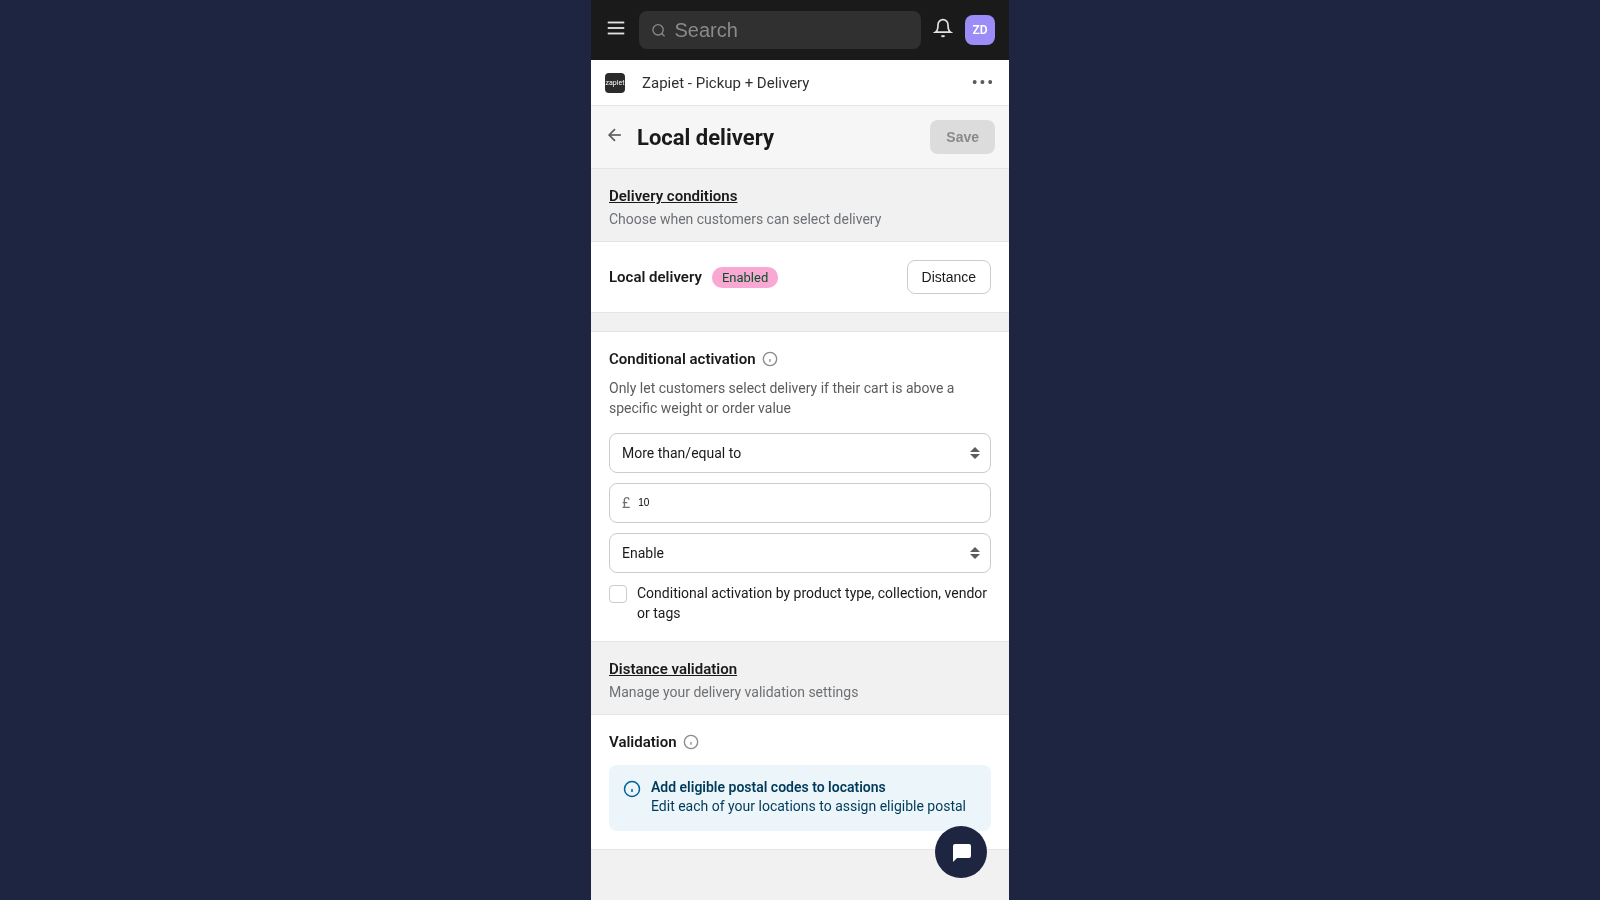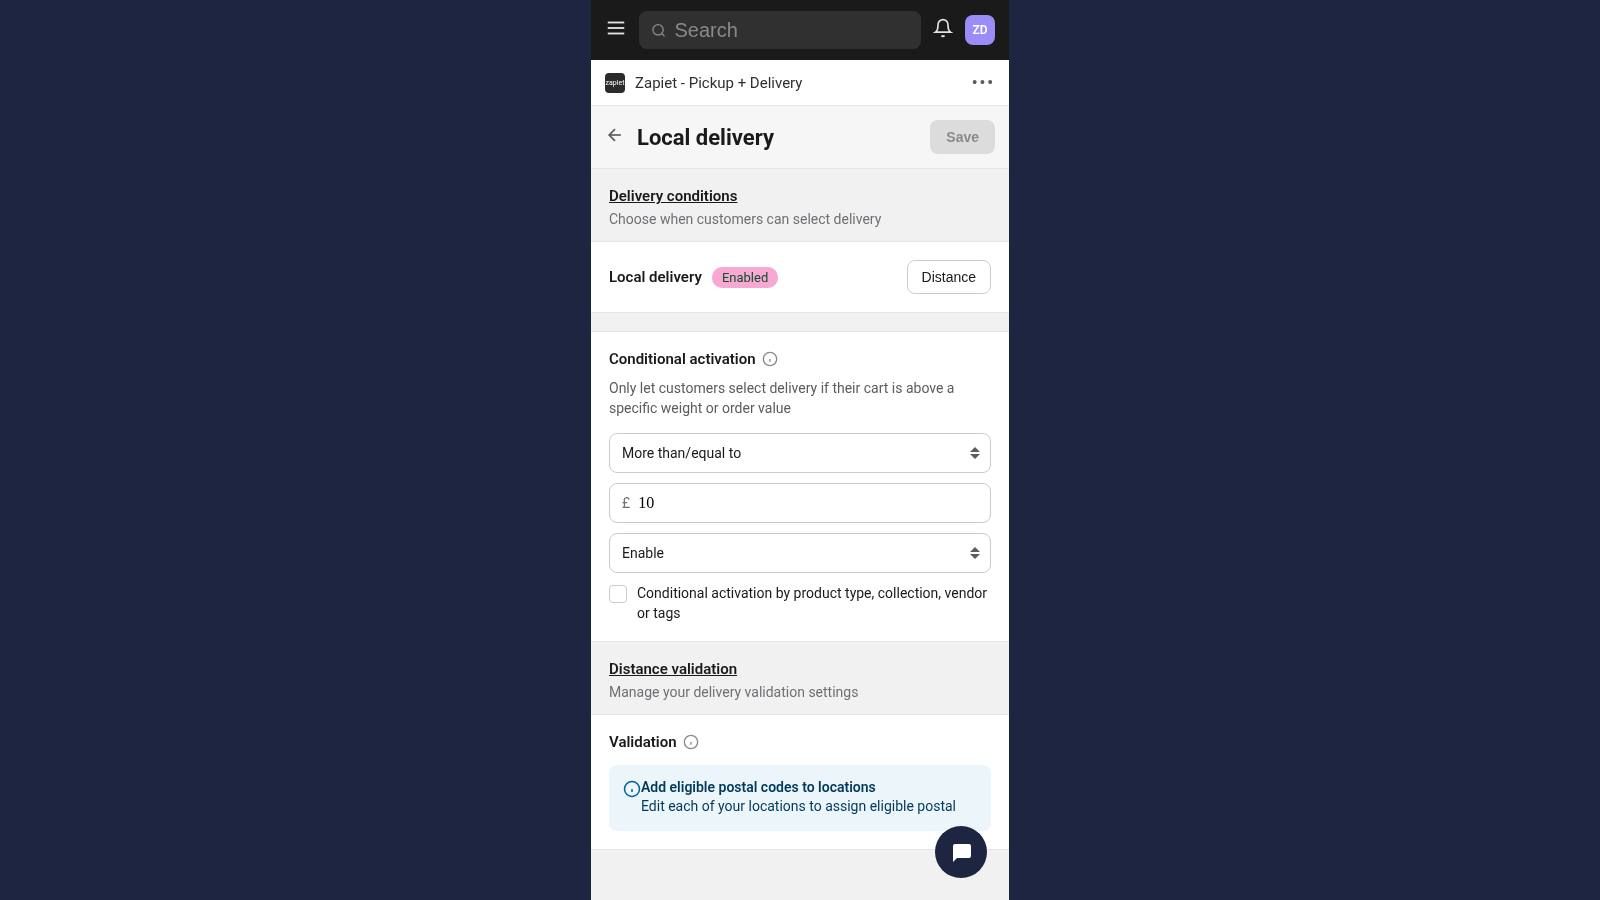--- a/index.html
+++ b/index.html
@@ -60,21 +60,21 @@
   font-size: 12px;
   font-weight: 600;
   cursor: pointer;
 }
 .app-row {
   background: #fff;
   height: 46px;
   display: flex;
   align-items: center;
   padding: 0 14px;
-  gap: 10px;
+  gap: 17px;
   border-bottom: 1px solid #e5e5e5;
 }
 .app-logo {
   width: 20px; height: 20px;
   background: #2b2b2b;
   border-radius: 4px;
   color: #fff;
   font-size: 7px;
   display: flex;
   align-items: center;
@@ -157,40 +157,40 @@
   right: 10px;
   color: #5c5c5c;
   display: flex;
   flex-direction: column;
   gap: 0;
 }
 .text-field .prefix { color: #6d7175; margin-right: 8px; }
 .text-field input {
   border: none;
   outline: none;
-  font-size: 16px;
+  font-size: 10px;
   width: 100%;
   background: transparent;
-  font-family: Liberation Serif, serif;
 }
 .checkbox-row { display: flex; gap: 10px; align-items: flex-start; margin-top: 6px; }
 .checkbox {
   width: 18px; height: 18px;
   border: 1px solid #c9cccf;
   border-radius: 4px;
   flex-shrink: 0;
   margin-top: 2px;
   cursor: pointer;
 }
 .checkbox-label { font-size: 14px; color: #1a1a1a; line-height: 1.45; }
 .banner {
   background: #ebf5fa;
   border-radius: 8px;
   padding: 14px;
   display: flex;
+  gap: 10px;
 }
 .banner-icon { color: #006395; flex-shrink: 0; margin-top: 1px; }
 .banner-title { font-size: 14px; font-weight: 600; color: #003a5a; margin-bottom: 2px; }
 .banner-text { font-size: 14px; color: #003a5a; line-height: 1.4; }
 .fab {
   position: absolute;
   bottom: 22px;
   right: 22px;
   width: 52px; height: 52px;
   border-radius: 50%;

